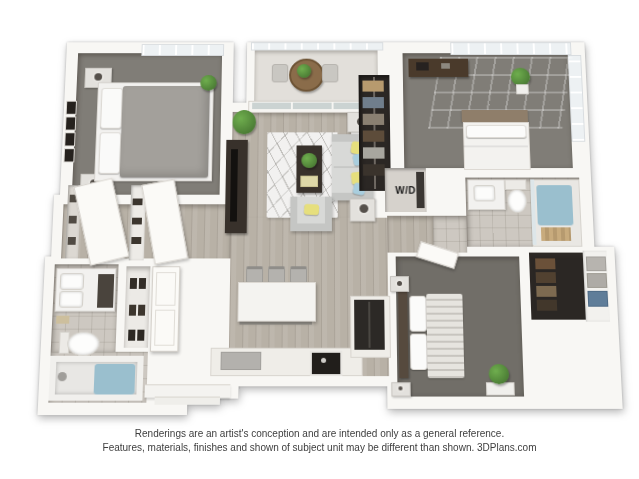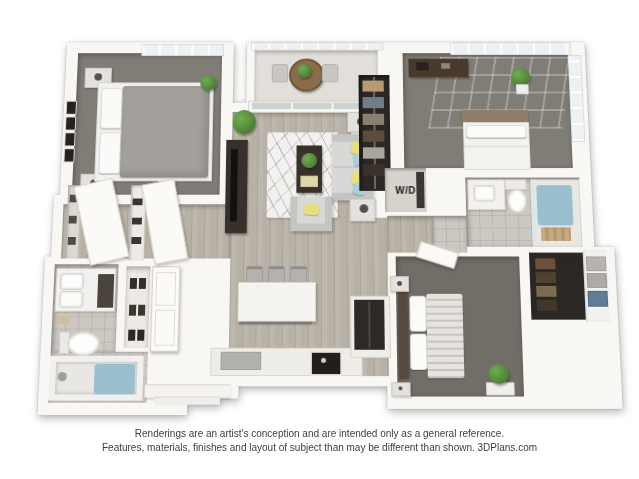--- a/index.html
+++ b/index.html
@@ -249,14 +249,14 @@
   <div class="a" style="left:368px;top:302px;width:2px;height:46px;background:#4a4742;"></div>
 
   <div class="a" style="left:148px;top:384px;width:84px;height:12px;background:#f4f3f0;border-top:1px solid #d9d5cf;box-shadow:0 2px 2px rgba(0,0,0,.15);"></div>
   <div class="a" style="left:158px;top:396px;width:64px;height:7px;background:#efeeea;border-top:1px solid #d9d5cf;"></div>
 
  </div>
 </div>
 
 <div class="disclaimer">
   <div>Renderings are an artist's conception and are intended only as a general reference.</div>
-  <div>Features, materials, finishes and layout of subject than may be different than shown. 3DPlans.com</div>
+  <div>Features, materials, finishes and shown of subject unit may be different than shown. 3DPlans.com</div>
 </div>
 
 </body></html>

